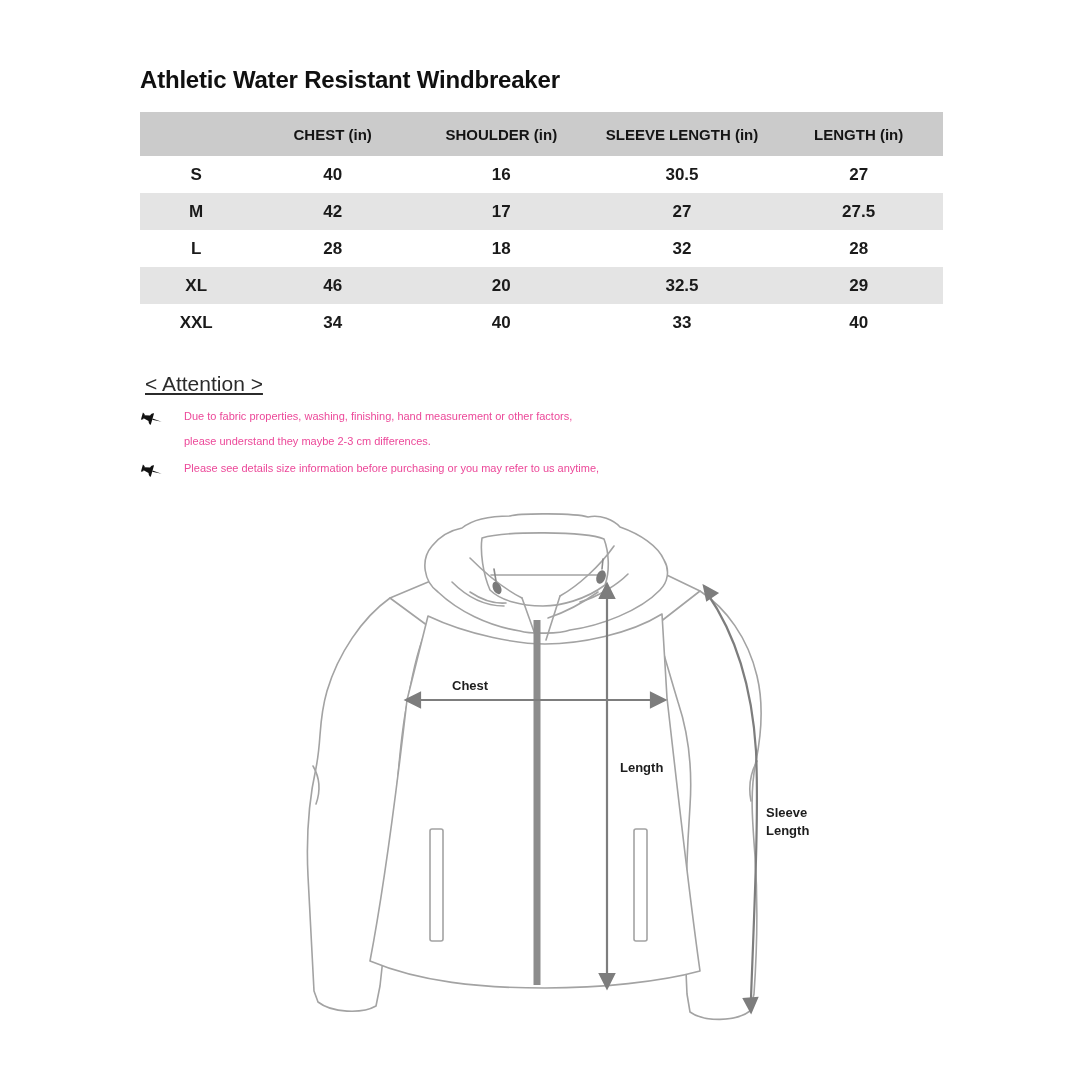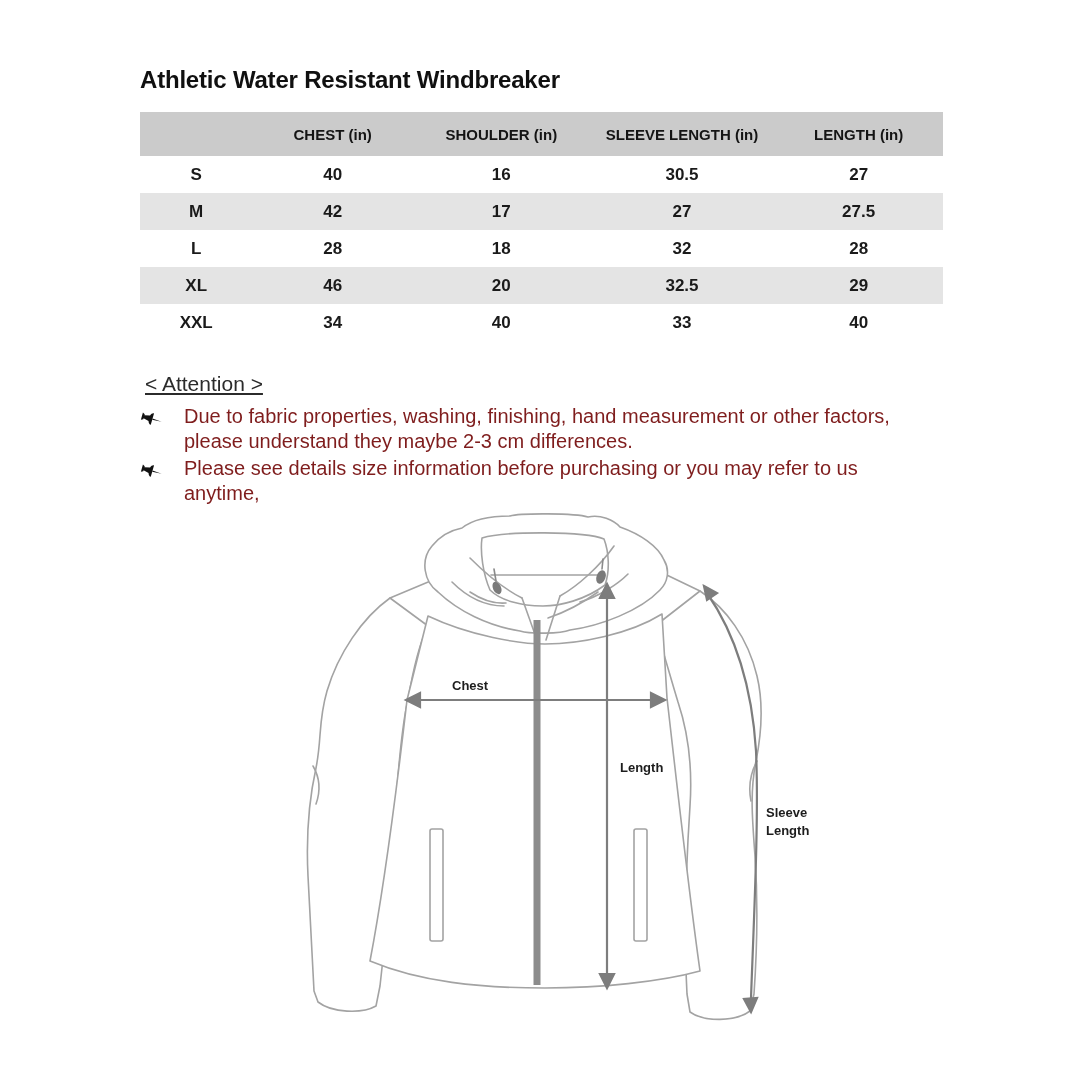--- a/index.html
+++ b/index.html
@@ -33,21 +33,21 @@
 
   
   .attention { left:140px; top:372px; width:780px; }
   .attention-heading {
     font-size:21px; color:#2b2b2b; text-decoration:underline;
     margin:0 0 8px 5px;
   }
   .note { display:flex; align-items:flex-start; margin-bottom:2px; }
   .note .pin { width:27px; flex:0 0 27px; padding-top:3px; }
   .note .note-text {
-    margin-left:17px; font-size:20px; line-height:25px; color:#7f1d1d;
+    margin-left:17px; font-size:11px; line-height:25px; color:#ec4899;
   }
 
   
   .diagram { left:285px; top:501px; width:575px; height:560px; }
   svg text {
     font-family:"Liberation Sans", sans-serif;
     font-weight:700; font-size:13px; fill:#1d1d1d;
   }
 </style>
 </head>

